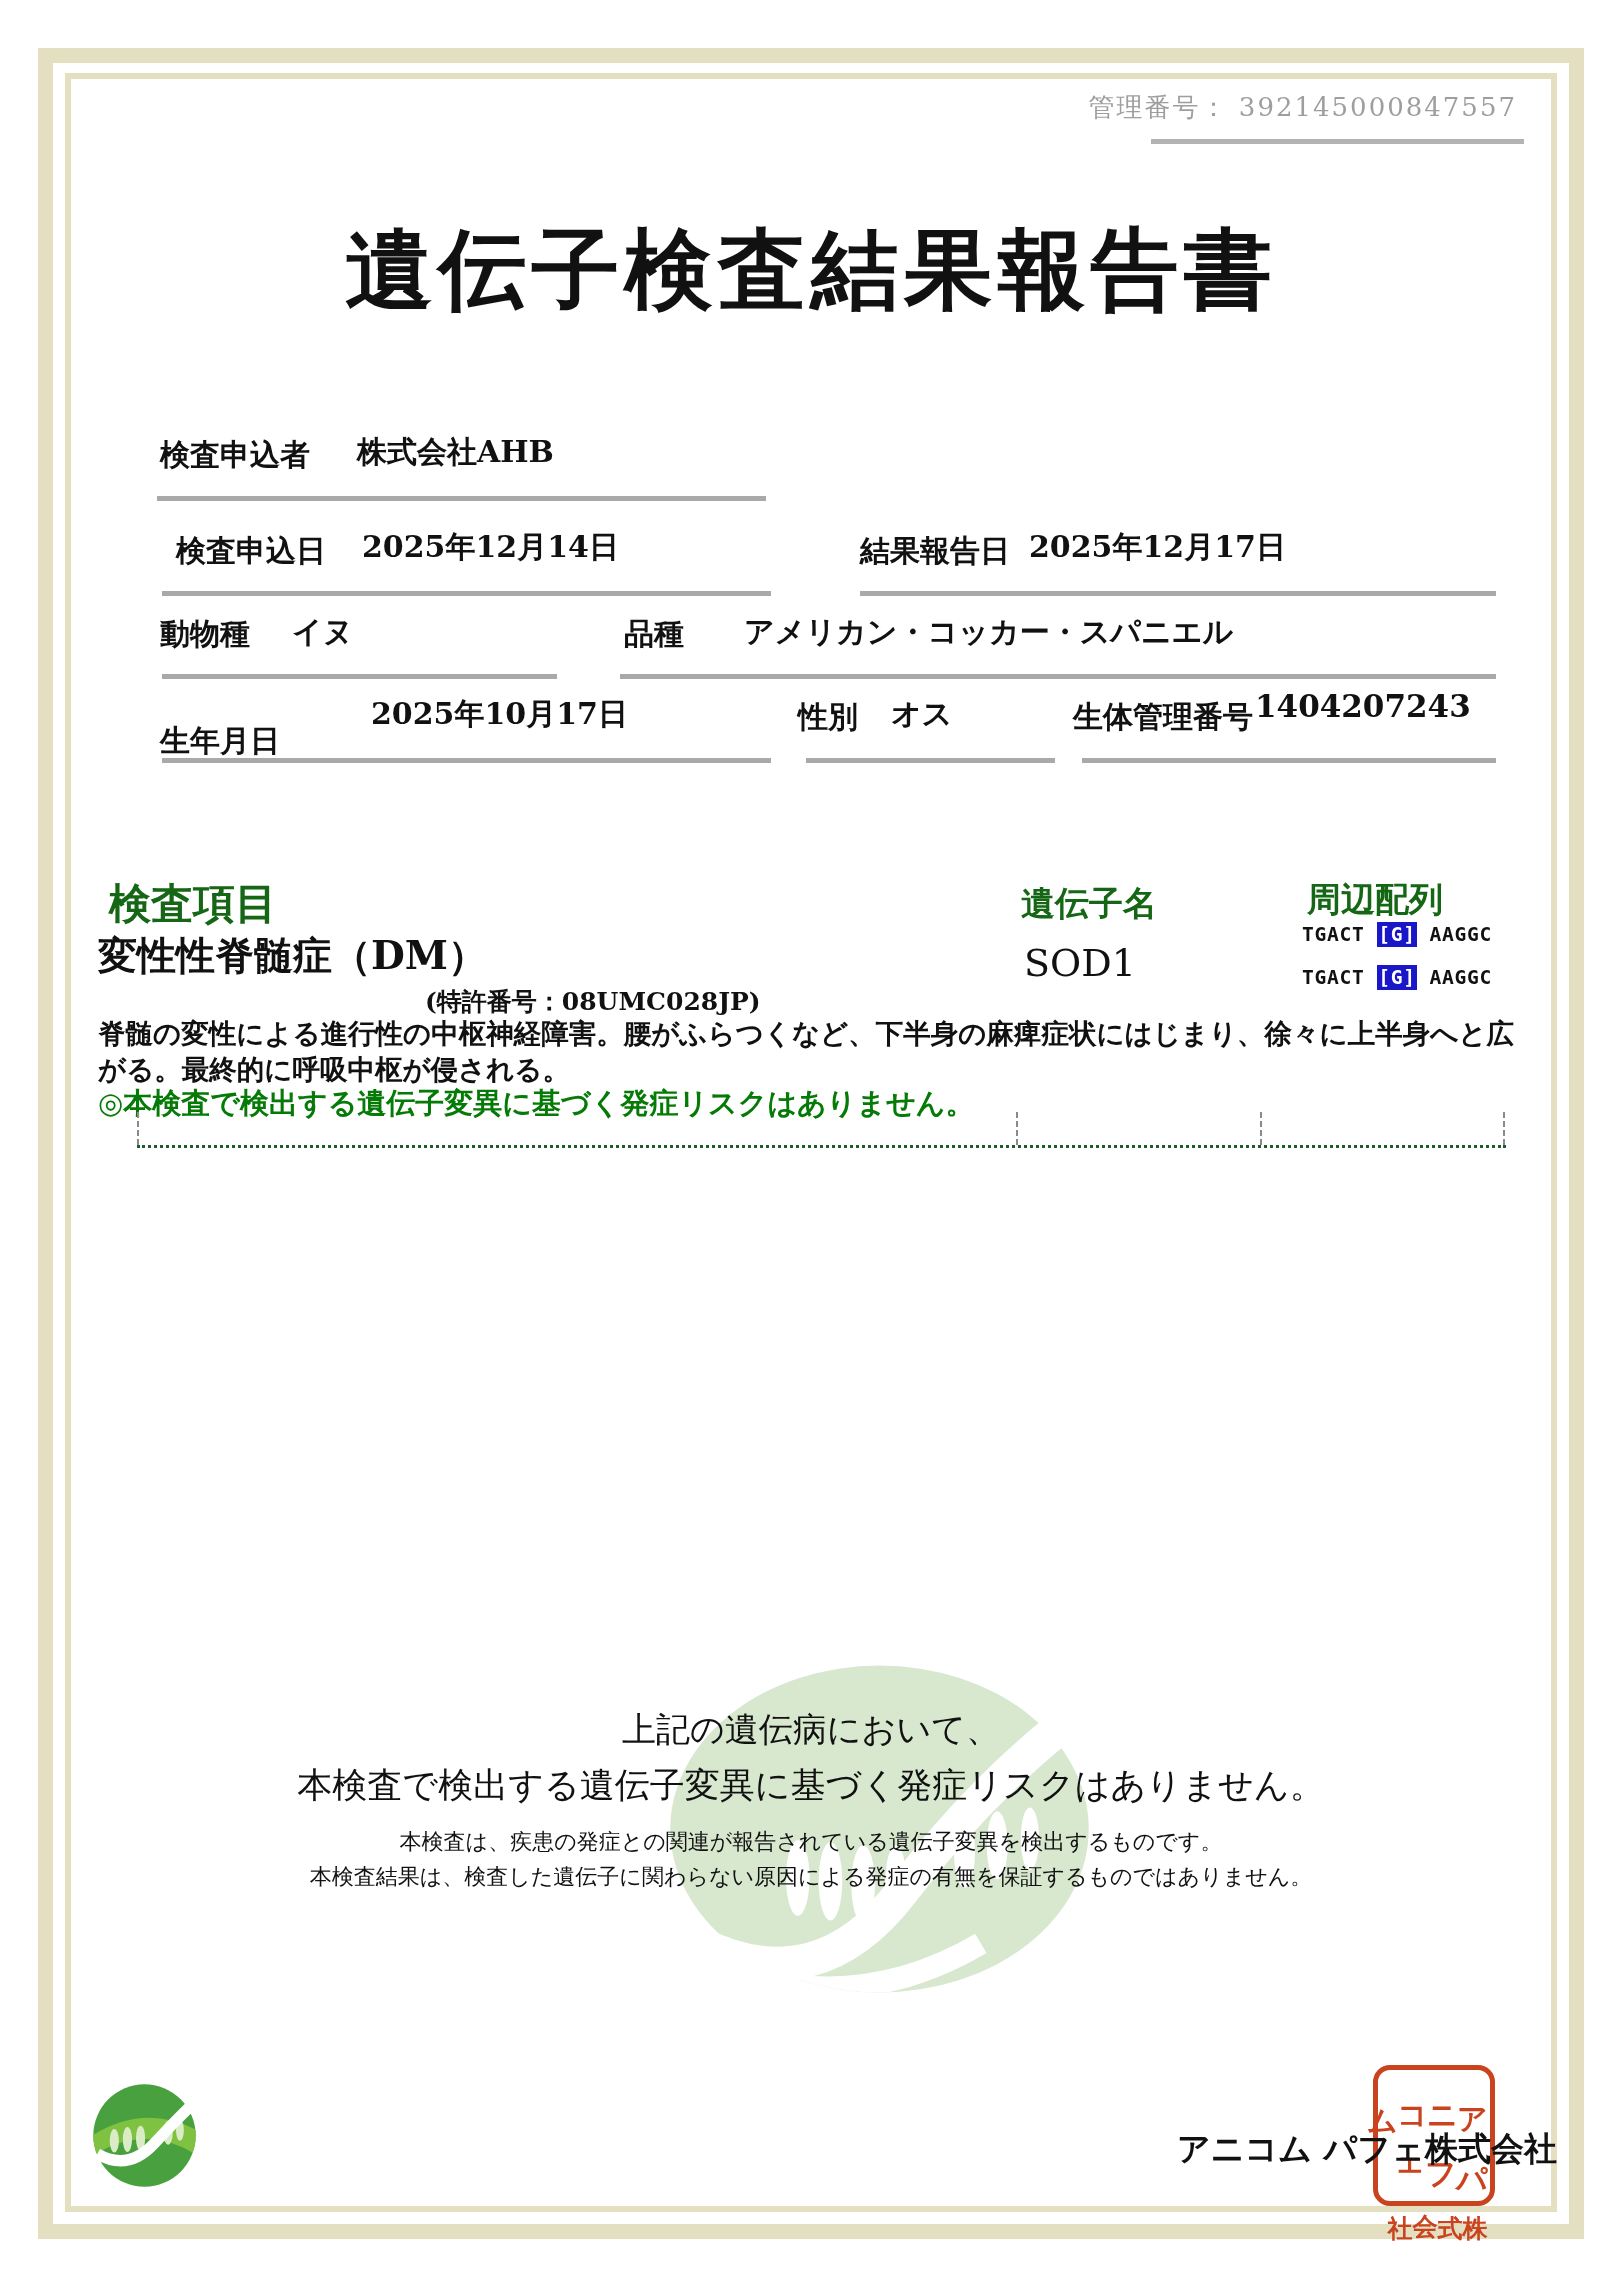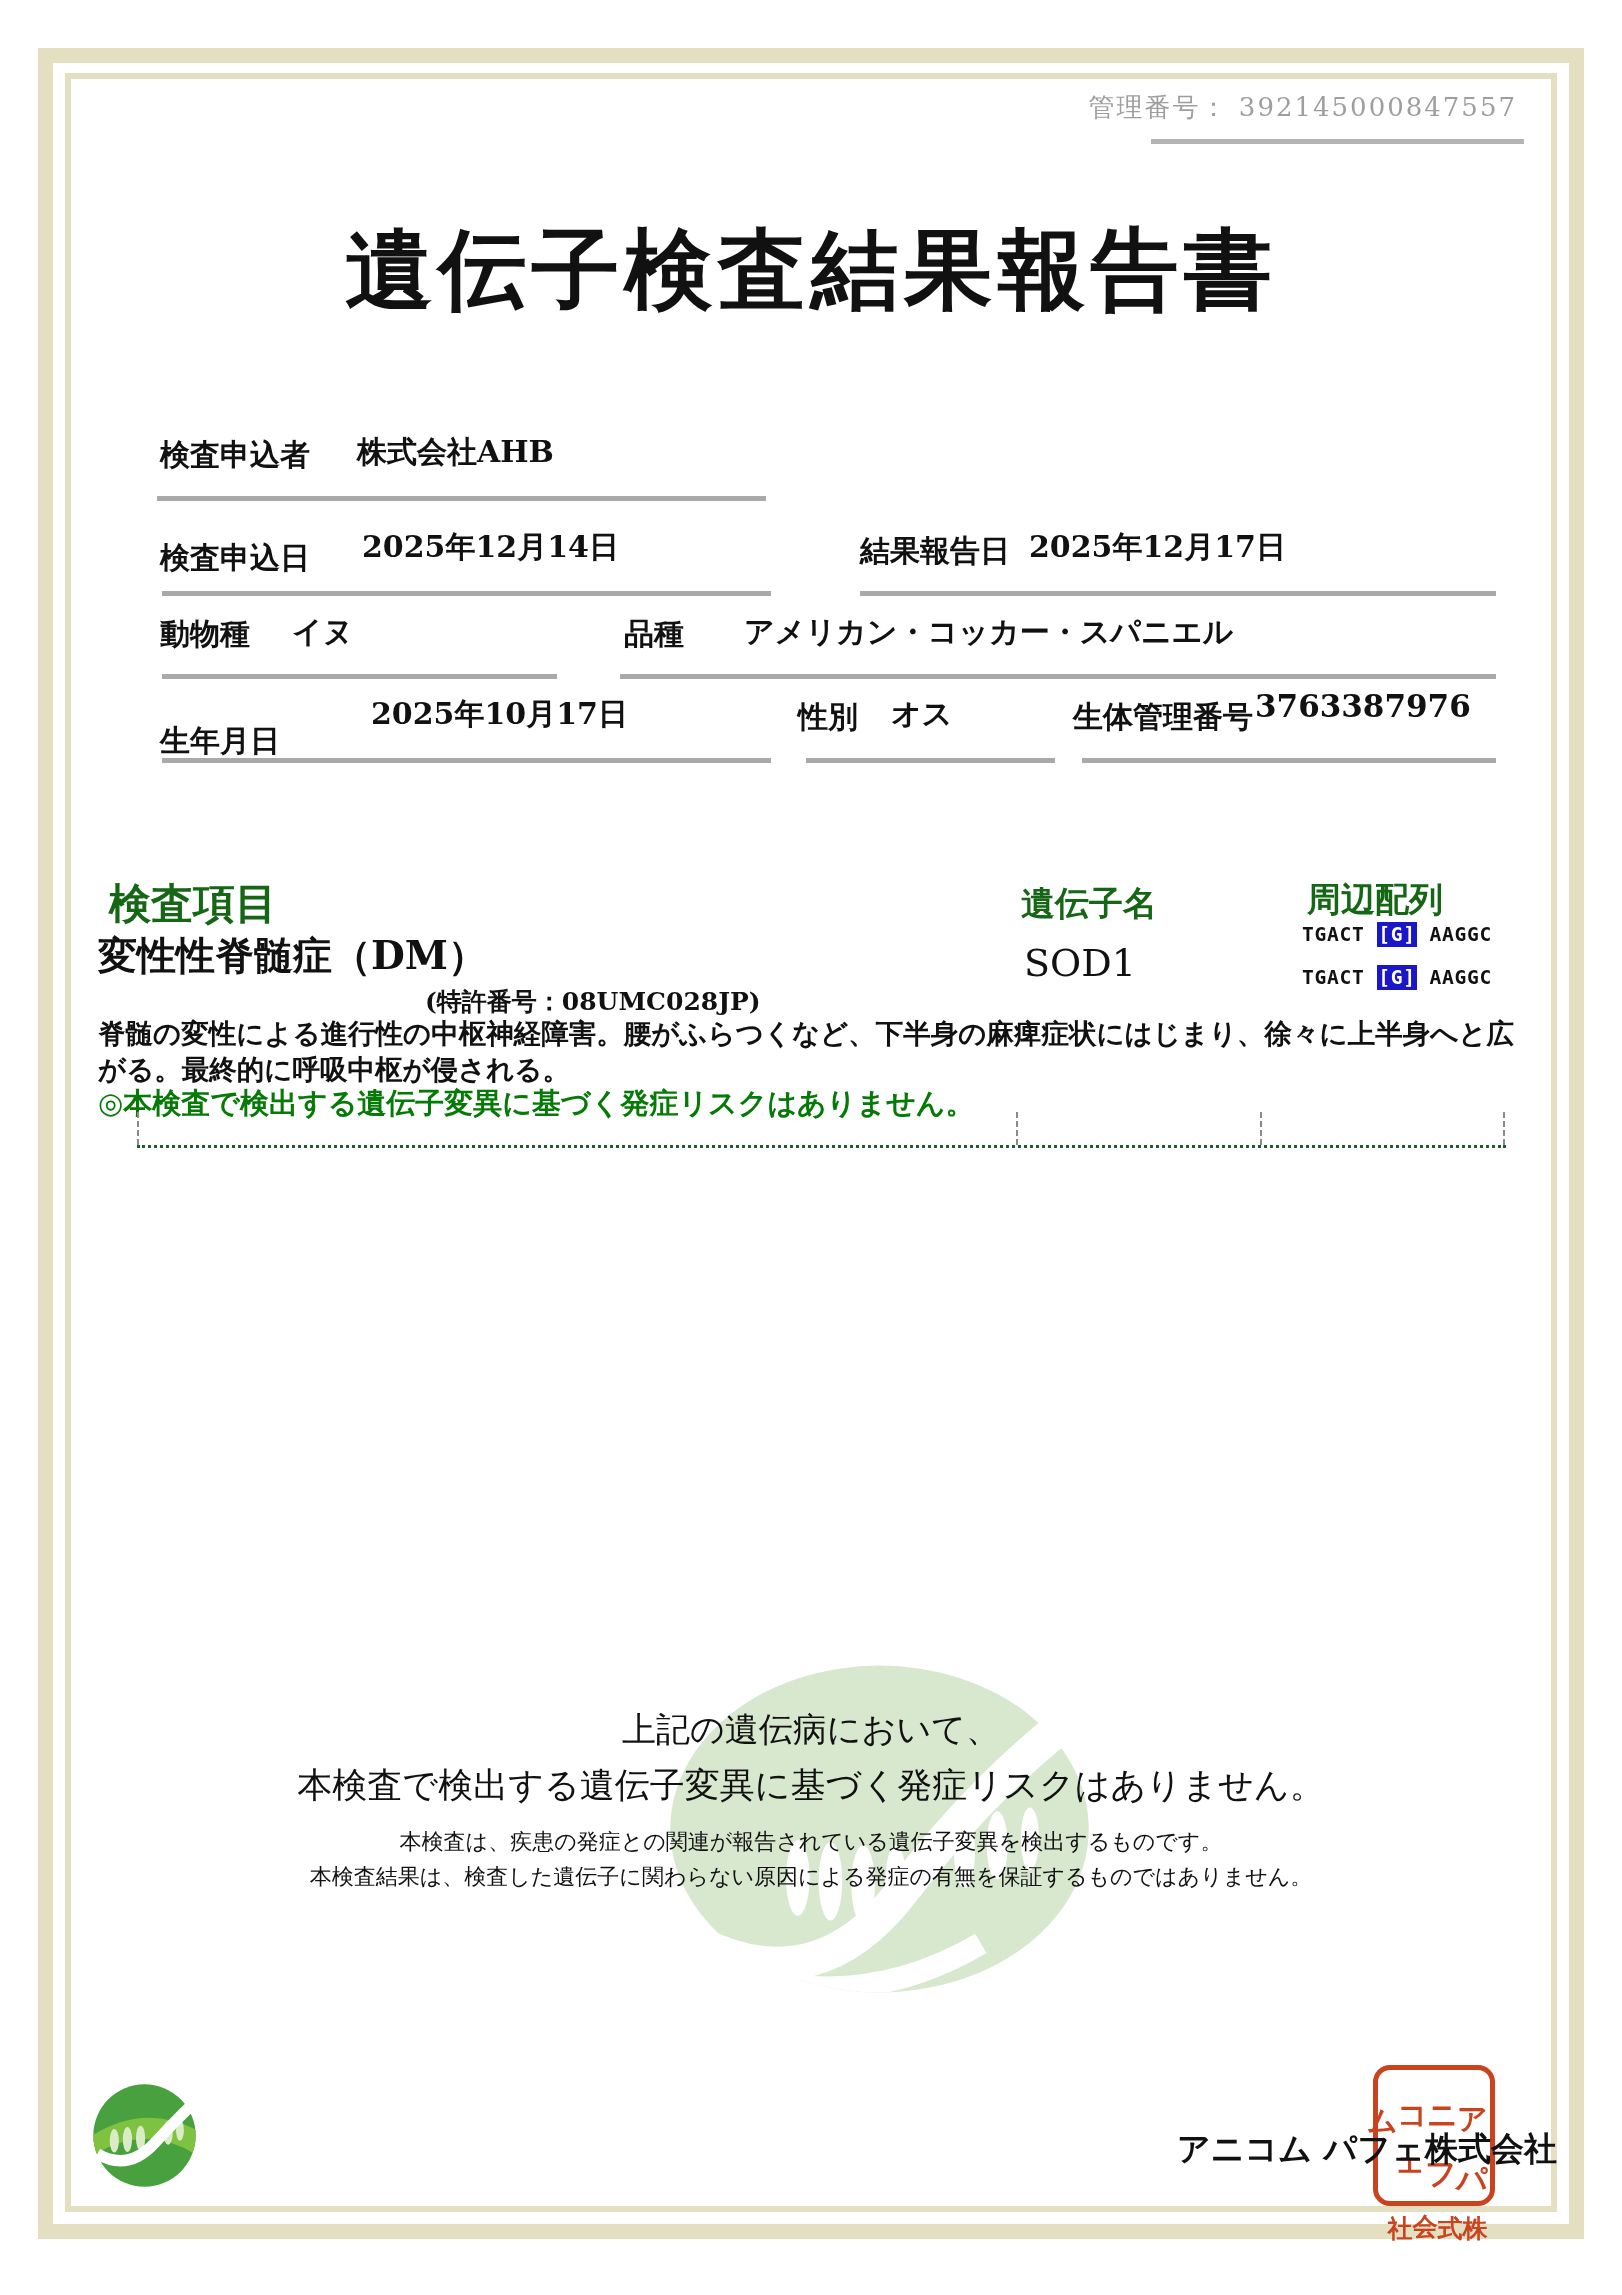--- a/index.html
+++ b/index.html
@@ -95,42 +95,42 @@
     <span>392145000847557</span>
   </div>
   <div class="mgmt-underline"></div>
 
   <div class="doc-title">遺伝子検査結果報告書</div>
 
   <div class="lbl" style="left:160px;top:435px;">検査申込者</div>
   <div class="val" style="left:357px;top:432px;">株式会社AHB</div>
   <div class="uline" style="left:157px;top:496px;width:609px;"></div>
 
-  <div class="lbl" style="left:160px;top:531px;margin-top:7px;">検査申込日</div>
+  <div class="lbl" style="left:176px;top:531px;">検査申込日</div>
   <div class="val" style="left:362px;top:527px;">2025年12月14日</div>
   <div class="uline" style="left:162px;top:591px;width:609px;"></div>
   <div class="lbl" style="left:860px;top:531px;">結果報告日</div>
   <div class="val" style="left:1029px;top:527px;">2025年12月17日</div>
   <div class="uline" style="left:860px;top:591px;width:636px;"></div>
 
   <div class="lbl" style="left:160px;top:614px;">動物種</div>
   <div class="val" style="left:292px;top:612px;">イヌ</div>
   <div class="uline" style="left:162px;top:674px;width:395px;"></div>
   <div class="lbl" style="left:624px;top:614px;">品種</div>
   <div class="val" style="left:744px;top:612px;">アメリカン・コッカー・スパニエル</div>
   <div class="uline" style="left:620px;top:674px;width:876px;"></div>
 
   <div class="lbl" style="left:160px;top:697px;margin-top:24px;">生年月日</div>
   <div class="val" style="left:371px;top:694px;">2025年10月17日</div>
   <div class="uline" style="left:162px;top:758px;width:609px;"></div>
   <div class="lbl" style="left:798px;top:697px;">性別</div>
   <div class="val" style="left:891px;top:694px;">オス</div>
   <div class="uline" style="left:806px;top:758px;width:249px;"></div>
   <div class="lbl" style="left:1073px;top:697px;">生体管理番号</div>
-  <div class="val" style="left:1255px;top:688px;font-size:31px;">3763387976</div>
+  <div class="val" style="left:1255px;top:688px;font-size:31px;">1404207243</div>
   <div class="uline" style="left:1082px;top:758px;width:414px;"></div>
 
   <div class="sec-head" style="left:109px;top:876px;font-size:42px;">検査項目</div>
   <div class="sec-head" style="left:1021px;top:881px;">遺伝子名</div>
   <div class="sec-head" style="left:1307px;top:877px;">周辺配列</div>
 
   <div class="disease-name">変性性脊髄症（DM）</div>
   <div class="patent">(特許番号：08UMC028JP)</div>
   <div class="gene-name">SOD1</div>
 

